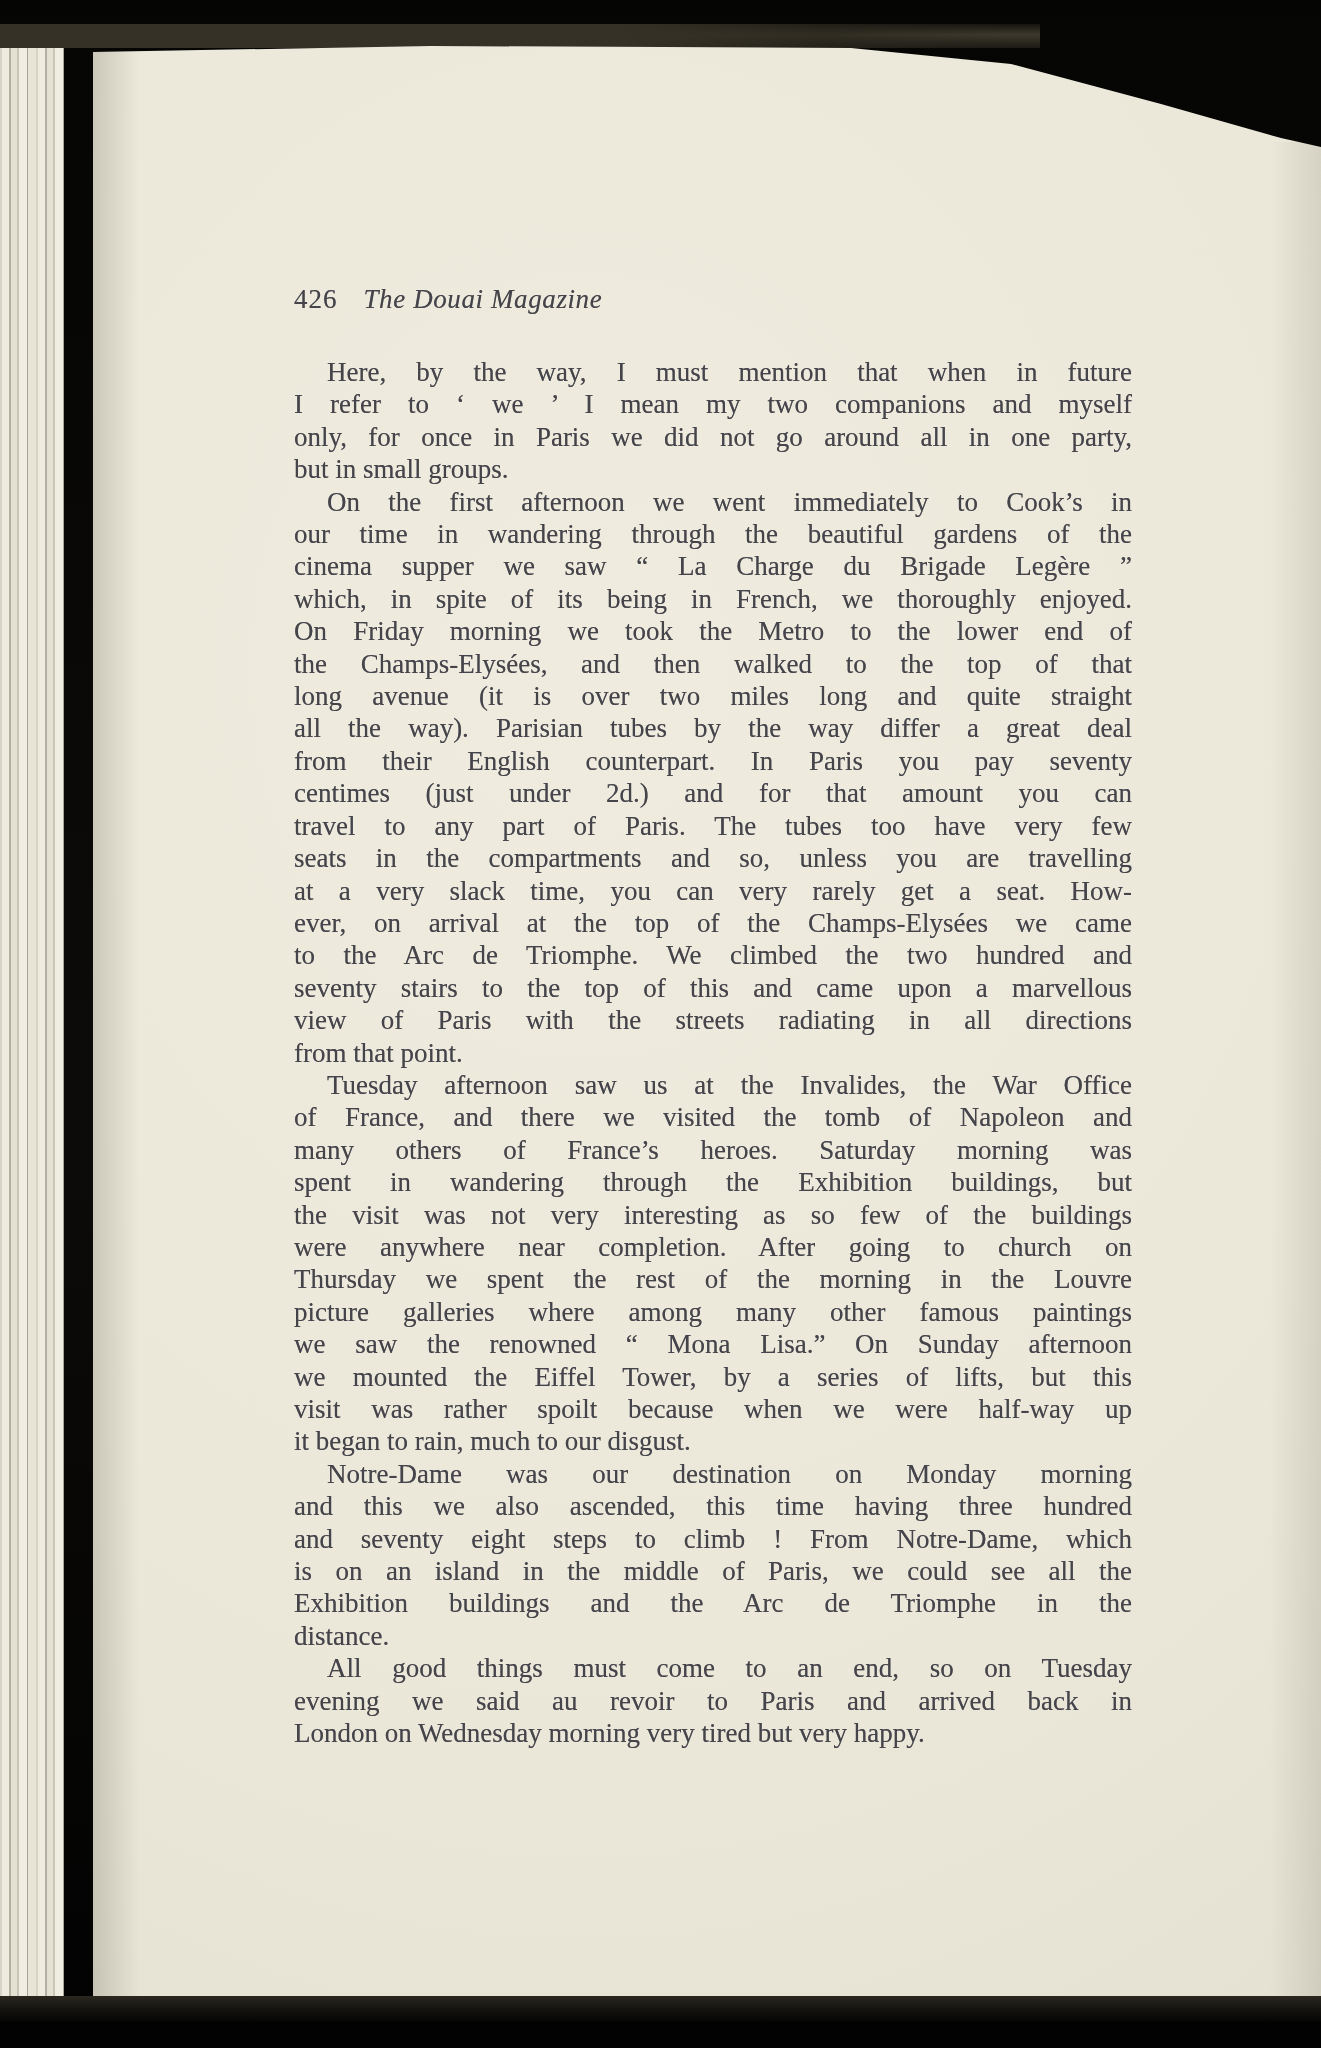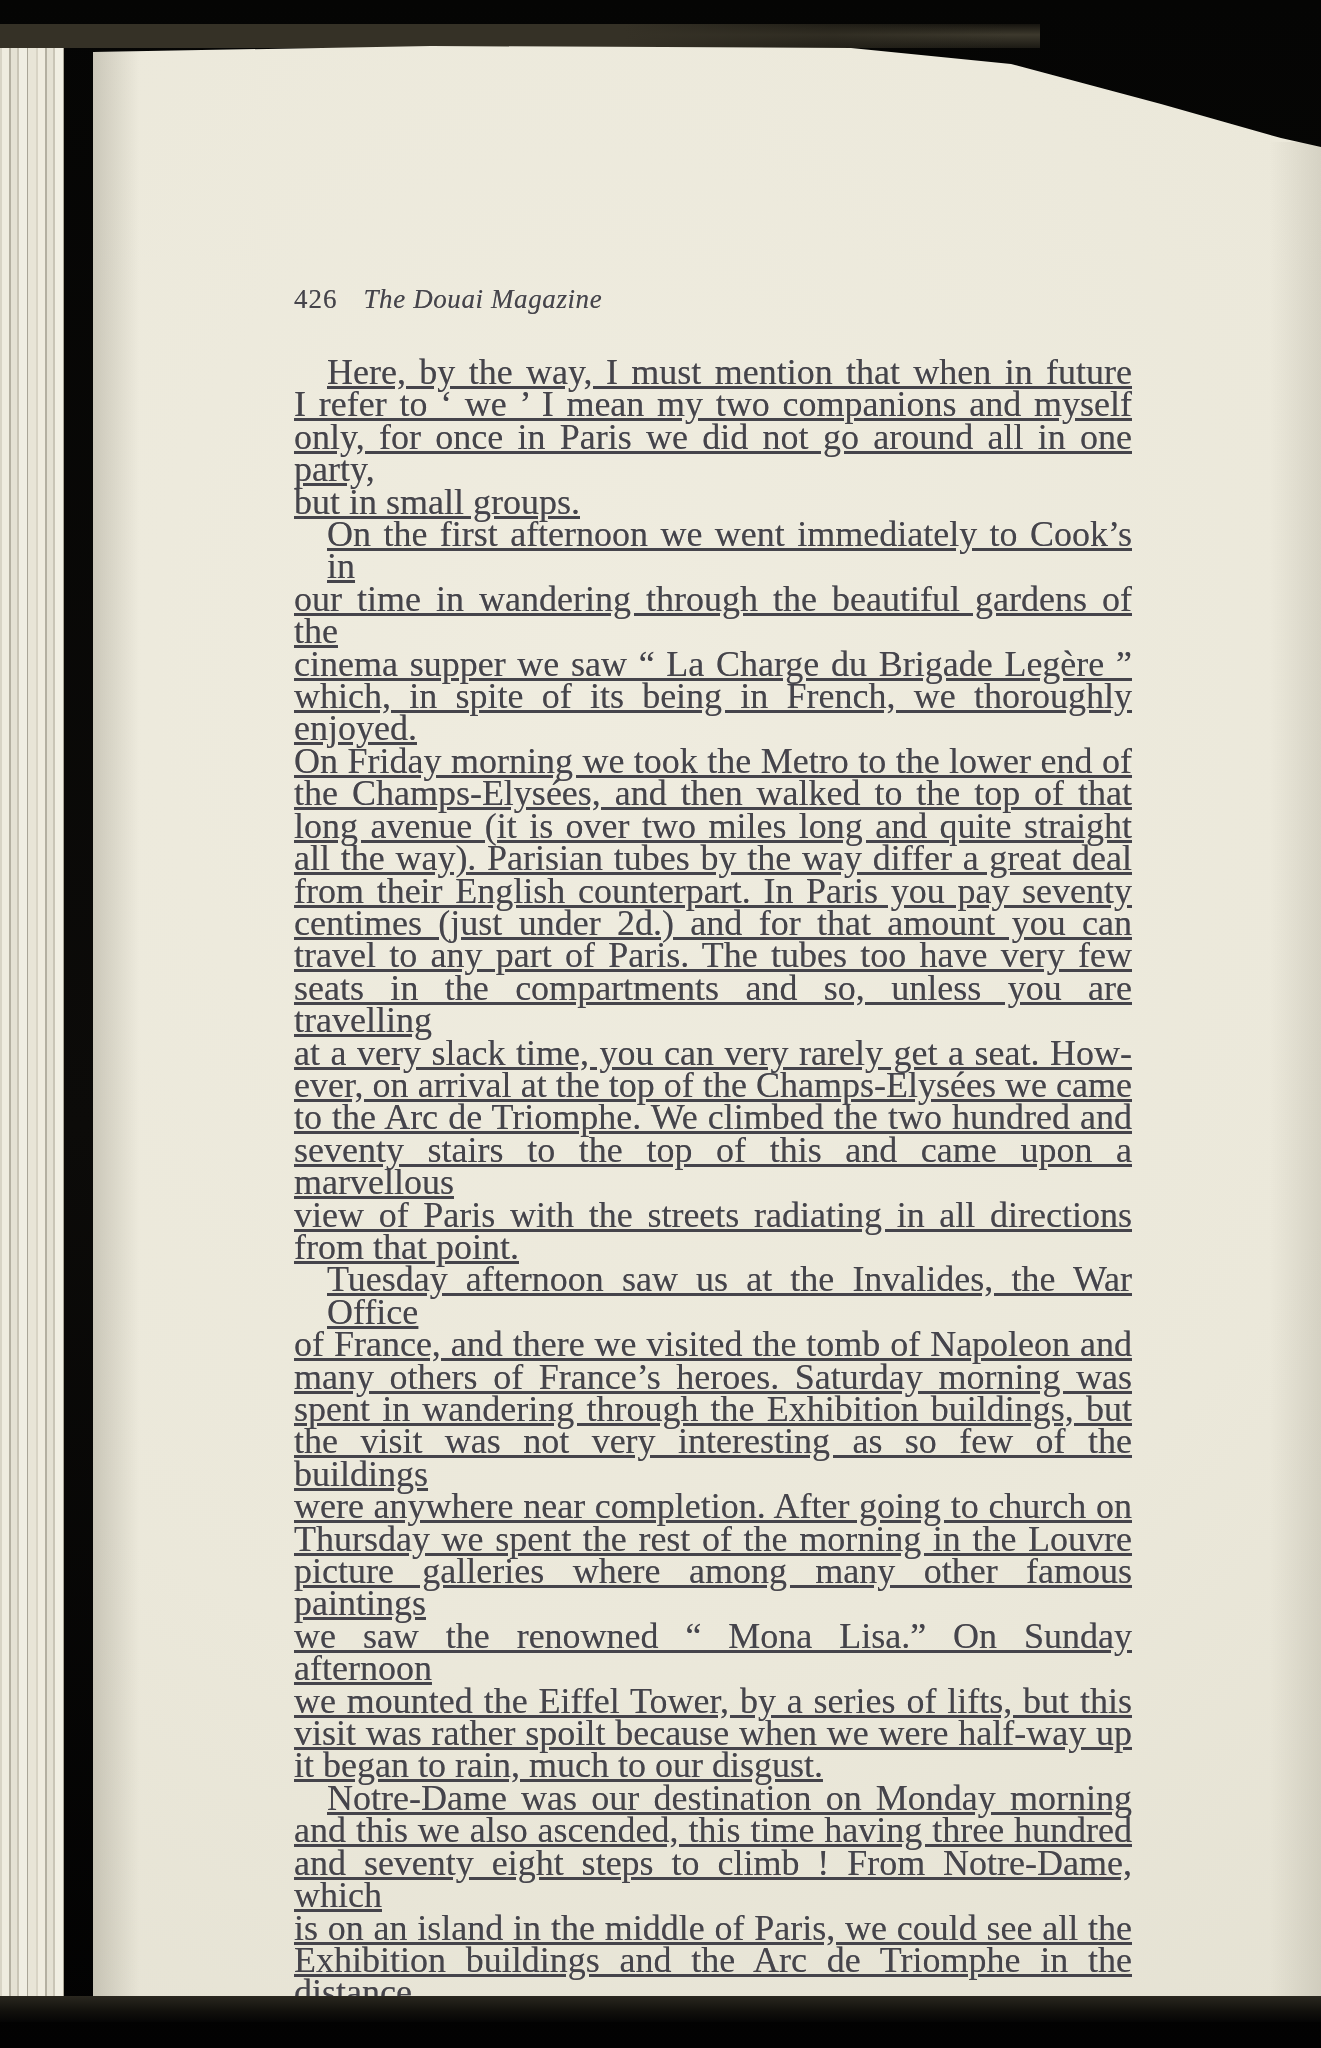--- a/index.html
+++ b/index.html
@@ -67,21 +67,21 @@
     text-shadow:0 0 0.5px rgba(70,69,76,0.55);
   }
   .header{
     position:absolute;top:272px;left:0;
     font-size:27px;line-height:30px;white-space:nowrap;
   }
   .header .num{letter-spacing:1px;}
   .header .title{font-style:italic;margin-left:26px;letter-spacing:0.6px;}
   .text-block{
     position:absolute;top:344px;left:0;width:838px;
-    font-size:36px;line-height:32.4px;text-decoration:underline;
+    font-size:27px;line-height:32.4px;
   }
   .paragraph{margin:0;}
   .line{
     text-align:justify;
     text-align-last:justify;
     white-space:normal;
   }
   .line.indent{padding-left:33px;}
   .line.last{text-align-last:left;}
 </style>
@@ -145,18 +145,23 @@
             <div class="line last">it began to rain, much to our disgust.</div>
           </div>
           <div class="paragraph">
             <div class="line indent">Notre-Dame was our destination on Monday morning</div>
             <div class="line">and this we also ascended, this time having three hundred</div>
             <div class="line">and seventy eight steps to climb !  From Notre-Dame, which</div>
             <div class="line">is on an island in the middle of Paris, we could see all the</div>
             <div class="line">Exhibition buildings and the Arc de Triomphe in the</div>
             <div class="line last">distance.</div>
           </div>
+          <div class="paragraph">
+            <div class="line indent">All good things must come to an end, so on Tuesday</div>
+            <div class="line">evening we said au revoir to Paris and arrived back in</div>
+            <div class="line last">London on Wednesday morning very tired but very happy.</div>
+          </div>
         </div>
     </div>
   </div>
 
   <div class="cover-edge-bottom"></div>
 </div>
 
 </body></html>

